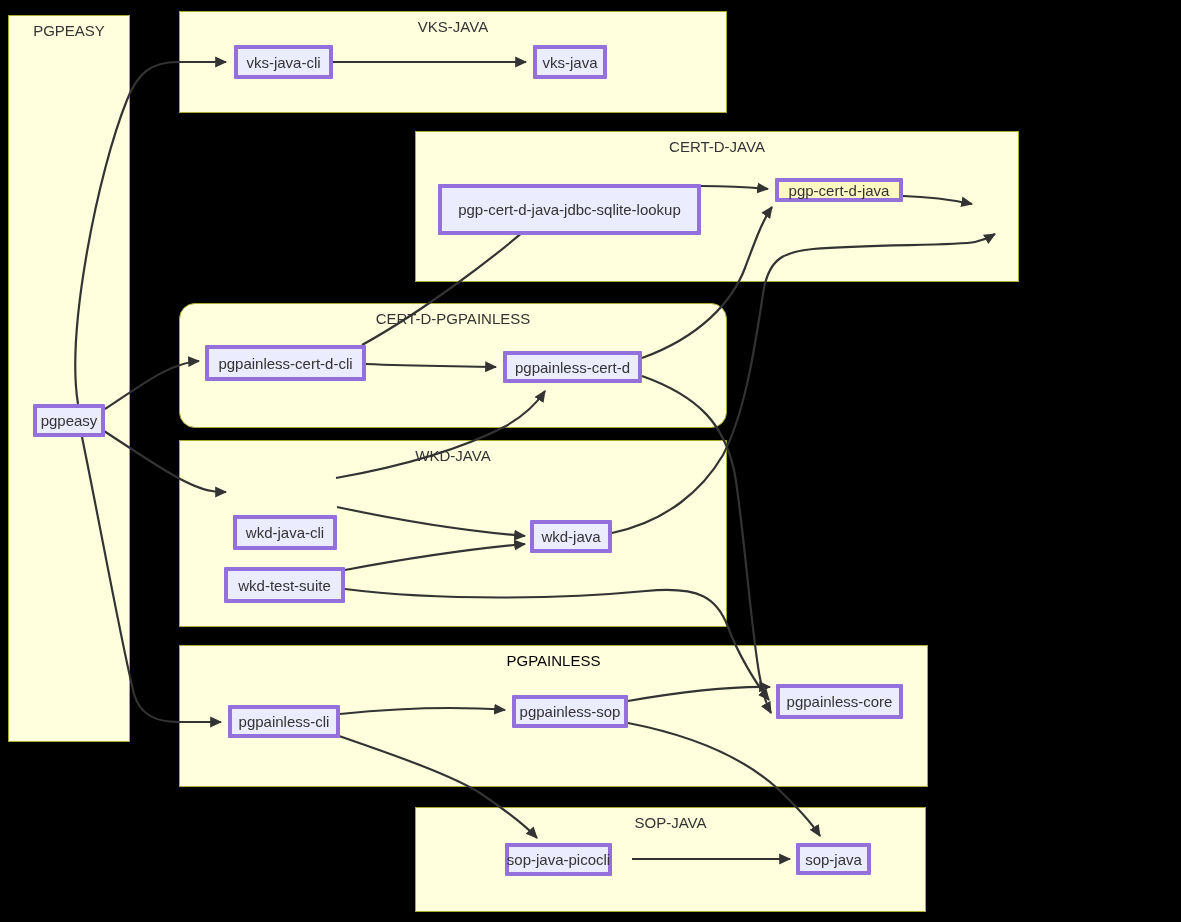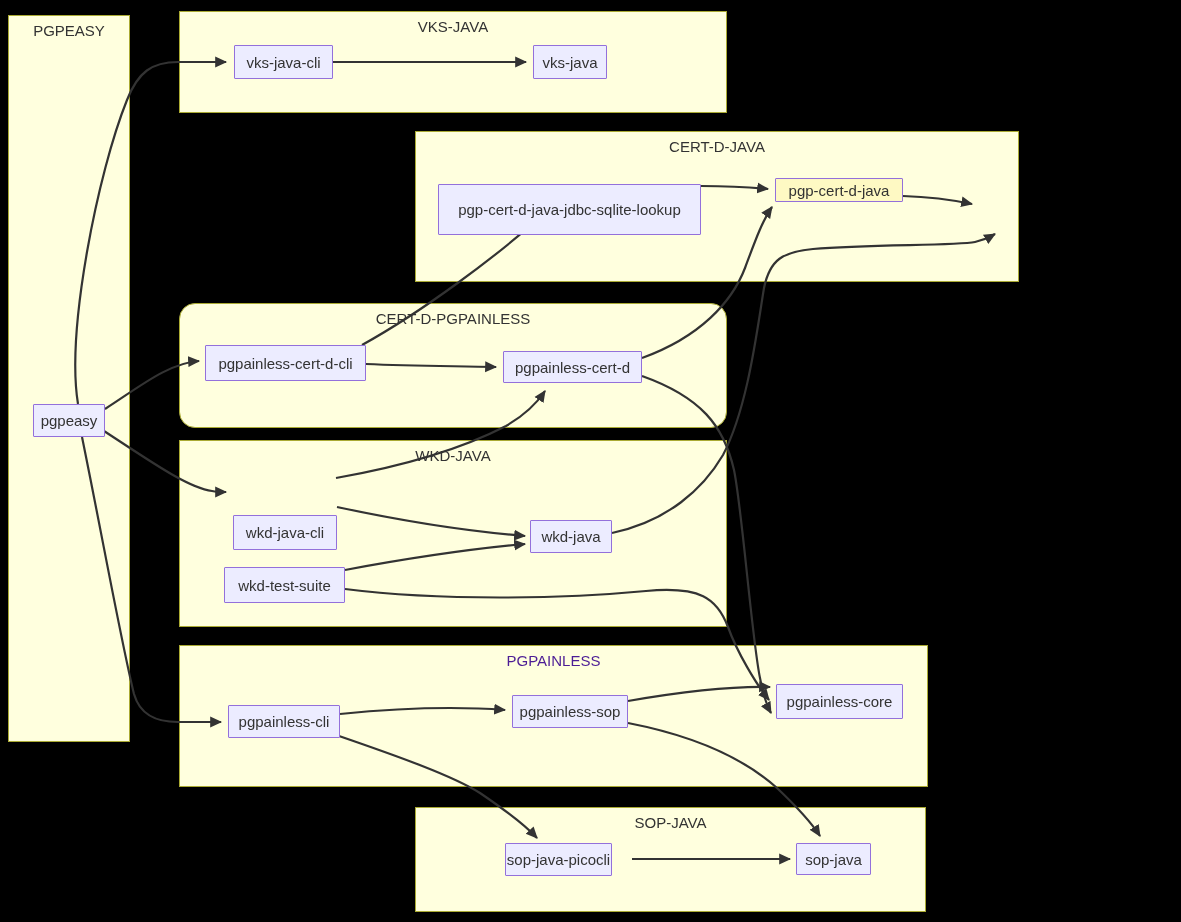--- a/index.html
+++ b/index.html
@@ -11,21 +11,21 @@
     position:absolute;background:#ffffde;border:1px solid #aaaa33;
     box-sizing:border-box;z-index:1;
   }
   .cluster-title{
     position:absolute;top:6px;left:0;right:0;text-align:center;
     font-size:15px;color:#333;z-index:2;white-space:nowrap;
   }
   svg.edge-layer{position:absolute;left:0;top:0;z-index:3;}
   .edge{stroke:#333333;stroke-width:2.2;fill:none;}
   .node{
-    position:absolute;background:#ececff;border:1px solid #0f766e;
+    position:absolute;background:#ececff;border:4px solid #0f766e;
     box-sizing:border-box;display:flex;align-items:center;justify-content:center;
     font-size:15px;color:#333;z-index:4;white-space:nowrap;border-radius:1px;
   }
 </style>
 </head>
 <body>
 
 <div id="canvas">
     <div class="cluster" style="left: 8px; top: 15px; width: 122px; height: 727px; background: rgb(255, 255, 222); border-color: rgb(170, 170, 51);">
       <div class="cluster-title" style="color: rgb(51, 51, 51);">PGPEASY</div>
@@ -36,21 +36,21 @@
     <div class="cluster" style="left: 415px; top: 131px; width: 604px; height: 151px; background: rgb(255, 255, 222); border-color: rgb(170, 170, 51);">
       <div class="cluster-title" style="color: rgb(51, 51, 51);">CERT-D-JAVA</div>
     </div>
     <div class="cluster" style="left: 179px; top: 303px; width: 548px; height: 125px; background: rgb(255, 255, 222); border-color: rgb(170, 170, 51); border-radius: 16px;">
       <div class="cluster-title" style="color: rgb(51, 51, 51);">CERT-D-PGPAINLESS</div>
     </div>
     <div class="cluster" style="left: 179px; top: 440px; width: 548px; height: 187px; background: rgb(255, 255, 222); border-color: rgb(170, 170, 51);">
       <div class="cluster-title" style="color: rgb(51, 51, 51);">WKD-JAVA</div>
     </div>
     <div class="cluster" style="left: 179px; top: 645px; width: 749px; height: 142px; background: rgb(255, 255, 222); border-color: rgb(170, 170, 51);">
-      <div class="cluster-title" style="color: #4c1d95;">PGPAINLESS</div>
+      <div class="cluster-title" style="color: #000000;">PGPAINLESS</div>
     </div>
     <div class="cluster" style="left: 415px; top: 807px; width: 511px; height: 105px; background: rgb(255, 255, 222); border-color: rgb(170, 170, 51);">
       <div class="cluster-title" style="color: rgb(51, 51, 51);">SOP-JAVA</div>
     </div>
     <svg class="edge-layer" width="1181" height="922">
       <defs>
         <marker id="arrow" viewBox="0 0 12 12" refX="10" refY="6" markerWidth="13" markerHeight="13" markerUnits="userSpaceOnUse" orient="auto">
           <path d="M0,1 L11,6 L0,11 Z" fill="#333333"></path>
         </marker>
       </defs>

